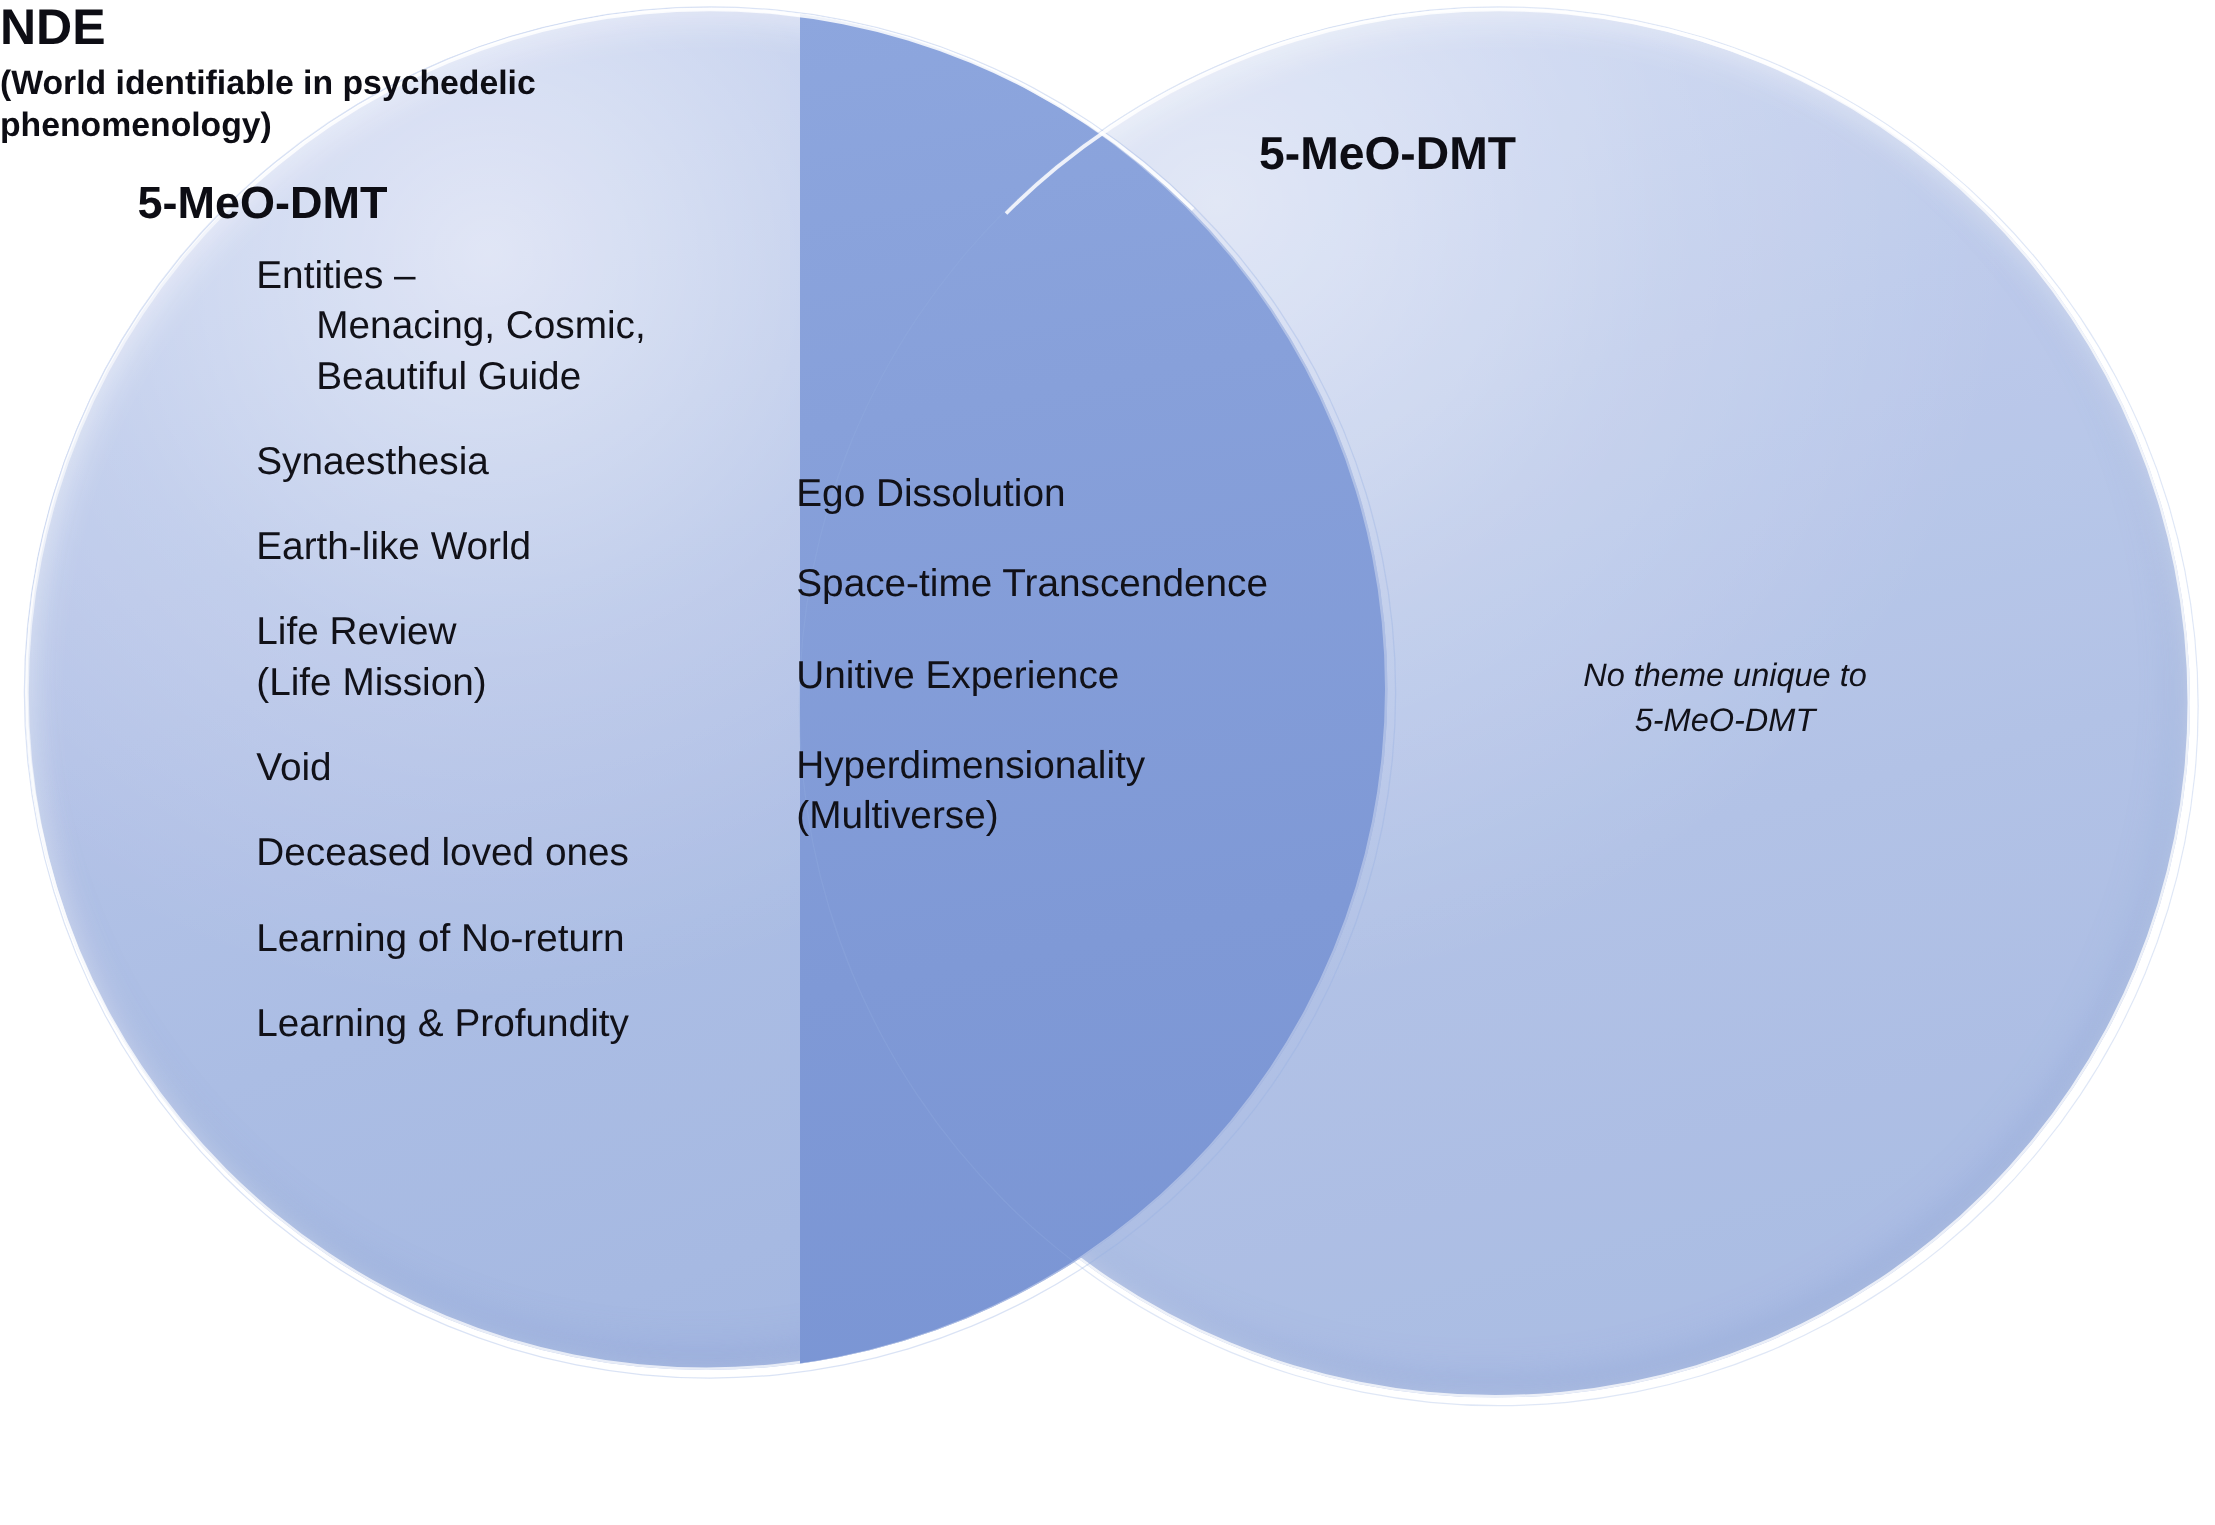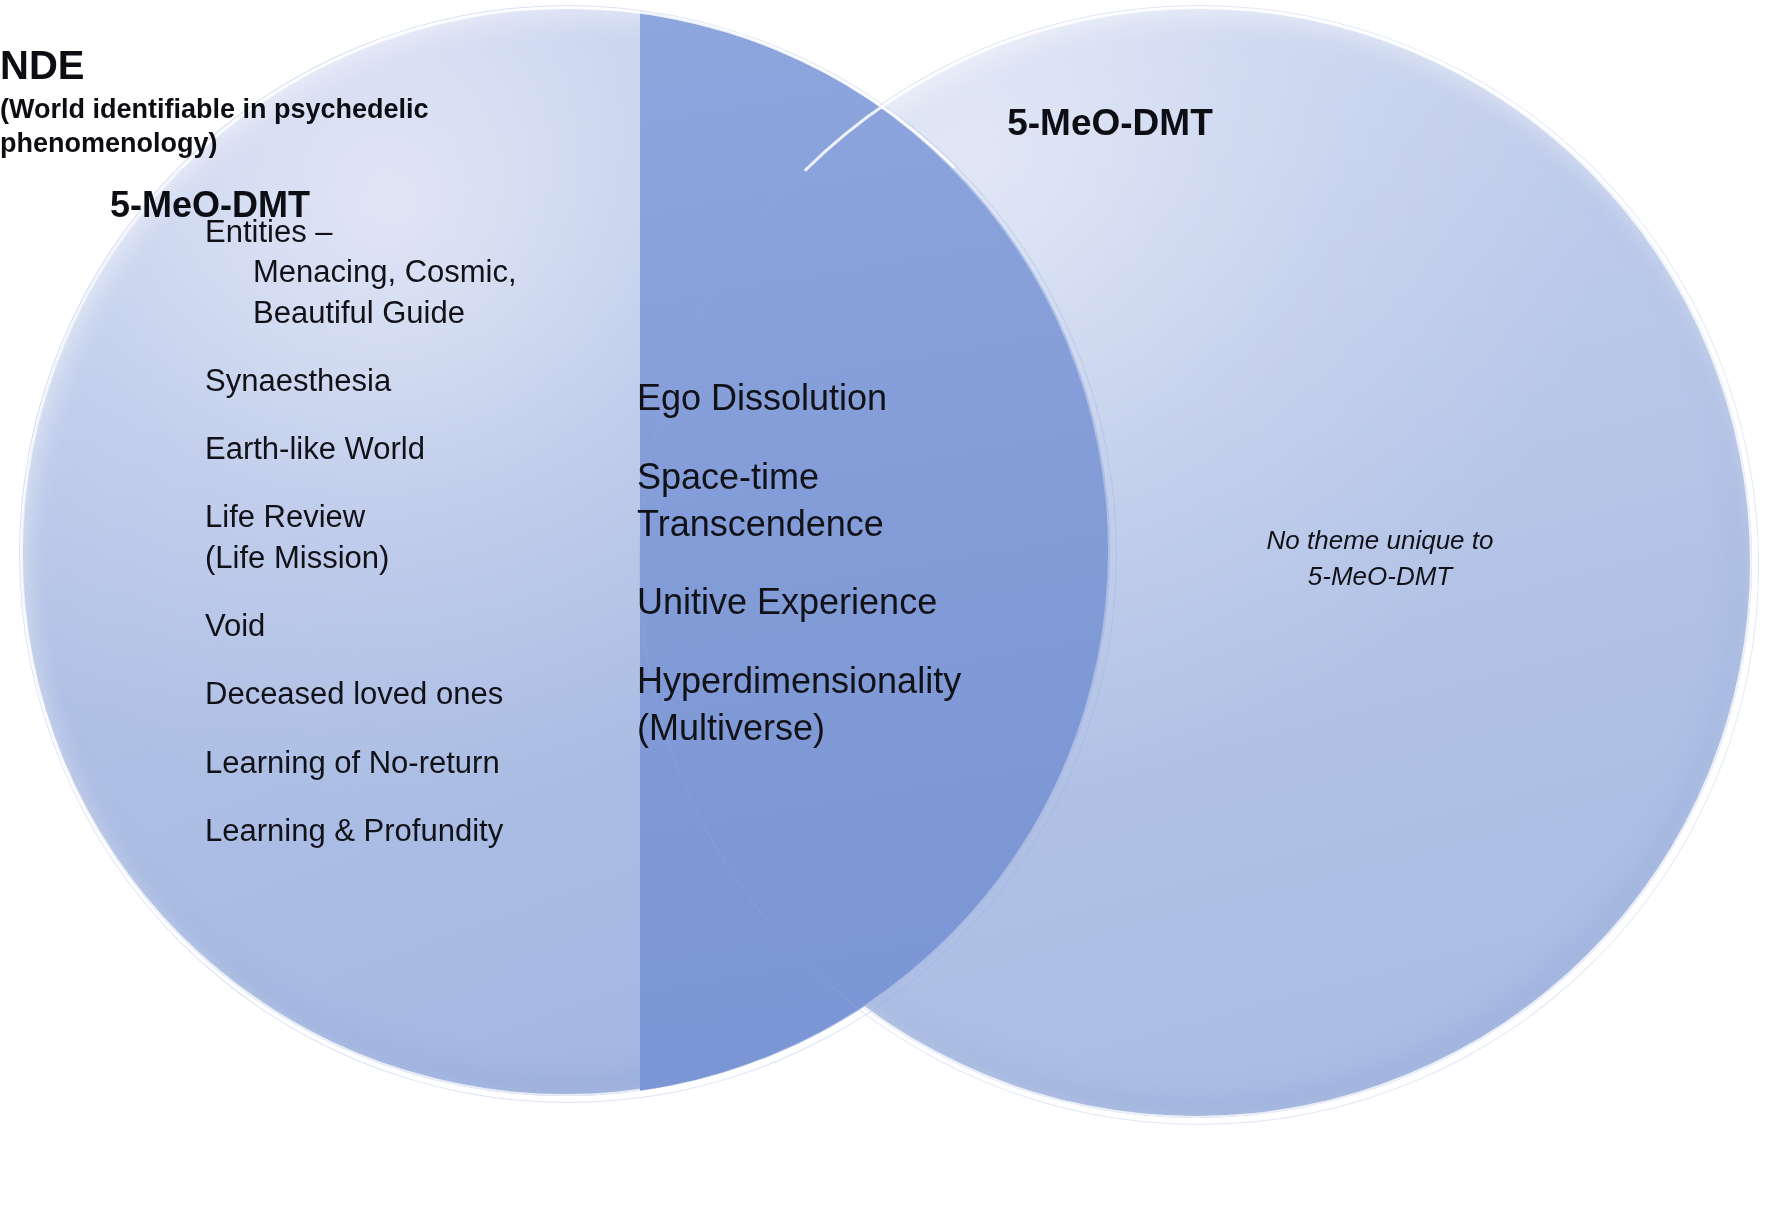--- a/index.html
+++ b/index.html
@@ -118,21 +118,20 @@
     font-weight: bold;
     color: #0d0d14;
     text-align: center;
     line-height: 1.24;
   }
 
   #nde-title-block {
     left: 200px;
     top: 42px;
     width: 460px;
-    margin-top: 43px;
   }
   #nde-title {
     font-size: 40px;
     font-weight: bold;
     color: #0d0d14;
     line-height: 1.1;
   }
   #nde-subtitle {
     font-size: 27px;
     font-weight: bold;
@@ -165,21 +164,21 @@
     font-weight: bold;
     color: #0d0d14;
     line-height: 1.2;
     margin-top: 22px;
   }
 
   
   #nde-list {
     position: absolute;
     left: 205px;
-    top: 212px;
+    top: 200px;
     width: 420px;
   }
   #nde-list .item {
     font-size: 31px;
     color: #111118;
     line-height: 1.3;
     margin-bottom: 28px;
     white-space: pre-line;
   }
   #nde-list .item .sub {
@@ -188,21 +187,21 @@
   }
 
   
   #shared-list {
     position: absolute;
     left: 637px;
     top: 375px;
     width: 430px;
   }
   #shared-list .item {
-    font-size: 36px;
+    font-size: 31px;
     color: #111118;
     line-height: 1.3;
     margin-bottom: 32px;
     white-space: pre-line;
   }
 
   
   #dmt-note {
     position: absolute;
     left: 1185px;

